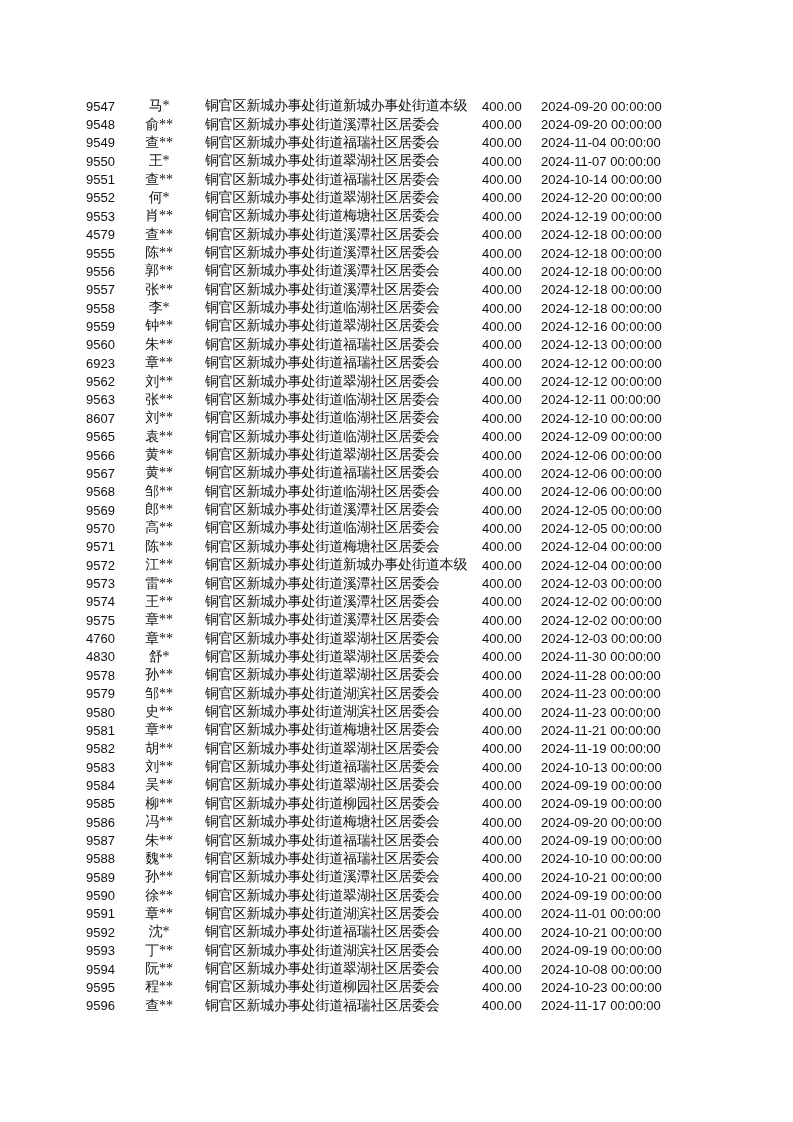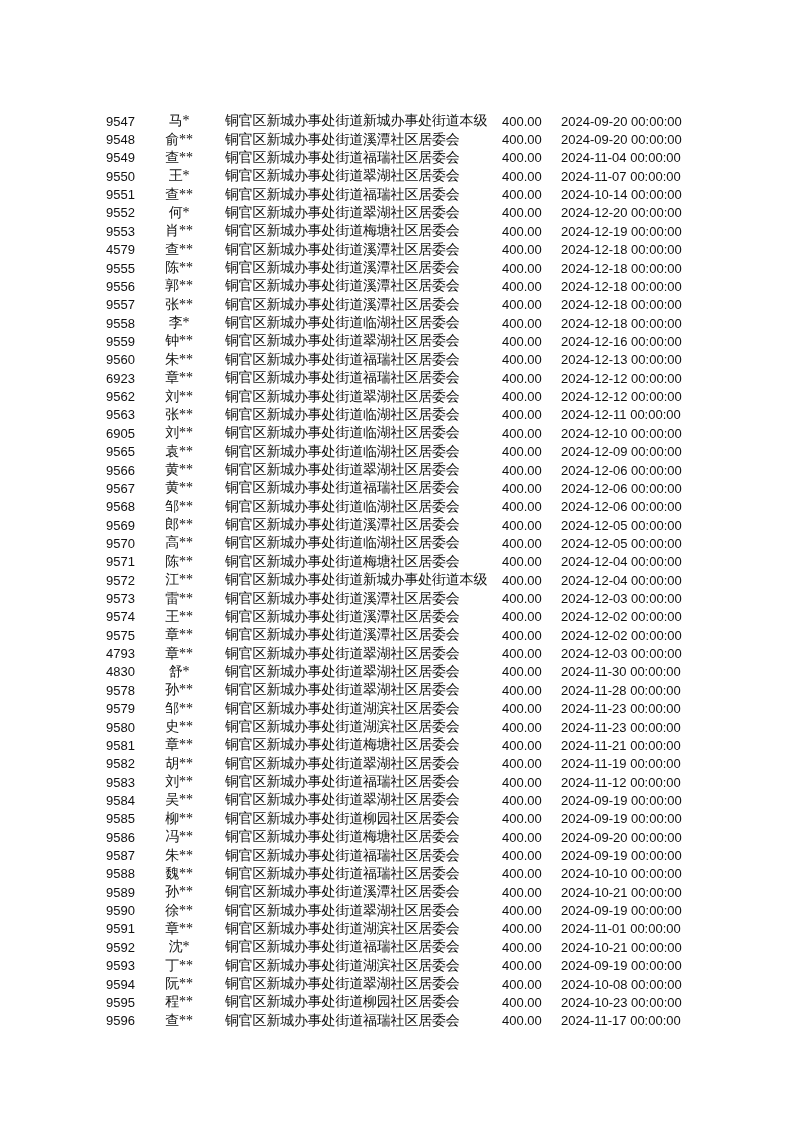--- a/index.html
+++ b/index.html
@@ -15,23 +15,22 @@
   }
   .page {
     position: absolute;
     left: 0; top: 0;
     width: 793px; height: 1122px;
     background: #ffffff;
   }
   .records {
     position: absolute;
     left: 0;
-    top: 112px;
+    top: 97px;
     width: 673px;
-    margin-left: 20px;
   }
   .row {
     height: 18.37px;
     display: grid;
     grid-template-columns: 30px 86px 280px 59px 168px;
     padding-left: 86px;
     align-items: center;
     color: #111111;
     white-space: nowrap;
   }
@@ -169,21 +168,21 @@
         <span class="cell num c-date">2024-12-12 00:00:00</span>
       </div>
       <div class="row">
         <span class="cell num c-id">9563</span>
         <span class="cell cjk c-name">张**</span>
         <span class="cell cjk c-org">铜官区新城办事处街道临湖社区居委会</span>
         <span class="cell num c-amount">400.00</span>
         <span class="cell num c-date">2024-12-11 00:00:00</span>
       </div>
       <div class="row">
-        <span class="cell num c-id">6905</span>
+        <span class="cell num c-id">8607</span>
         <span class="cell cjk c-name">刘**</span>
         <span class="cell cjk c-org">铜官区新城办事处街道临湖社区居委会</span>
         <span class="cell num c-amount">400.00</span>
         <span class="cell num c-date">2024-12-10 00:00:00</span>
       </div>
       <div class="row">
         <span class="cell num c-id">9565</span>
         <span class="cell cjk c-name">袁**</span>
         <span class="cell cjk c-org">铜官区新城办事处街道临湖社区居委会</span>
         <span class="cell num c-amount">400.00</span>
@@ -253,21 +252,21 @@
         <span class="cell num c-date">2024-12-02 00:00:00</span>
       </div>
       <div class="row">
         <span class="cell num c-id">9575</span>
         <span class="cell cjk c-name">章**</span>
         <span class="cell cjk c-org">铜官区新城办事处街道溪潭社区居委会</span>
         <span class="cell num c-amount">400.00</span>
         <span class="cell num c-date">2024-12-02 00:00:00</span>
       </div>
       <div class="row">
-        <span class="cell num c-id">4793</span>
+        <span class="cell num c-id">4760</span>
         <span class="cell cjk c-name">章**</span>
         <span class="cell cjk c-org">铜官区新城办事处街道翠湖社区居委会</span>
         <span class="cell num c-amount">400.00</span>
         <span class="cell num c-date">2024-12-03 00:00:00</span>
       </div>
       <div class="row">
         <span class="cell num c-id">4830</span>
         <span class="cell cjk c-name">舒*</span>
         <span class="cell cjk c-org">铜官区新城办事处街道翠湖社区居委会</span>
         <span class="cell num c-amount">400.00</span>
@@ -306,21 +305,21 @@
         <span class="cell cjk c-name">胡**</span>
         <span class="cell cjk c-org">铜官区新城办事处街道翠湖社区居委会</span>
         <span class="cell num c-amount">400.00</span>
         <span class="cell num c-date">2024-11-19 00:00:00</span>
       </div>
       <div class="row">
         <span class="cell num c-id">9583</span>
         <span class="cell cjk c-name">刘**</span>
         <span class="cell cjk c-org">铜官区新城办事处街道福瑞社区居委会</span>
         <span class="cell num c-amount">400.00</span>
-        <span class="cell num c-date">2024-11-12 00:00:00</span>
+        <span class="cell num c-date">2024-10-13 00:00:00</span>
       </div>
       <div class="row">
         <span class="cell num c-id">9584</span>
         <span class="cell cjk c-name">吴**</span>
         <span class="cell cjk c-org">铜官区新城办事处街道翠湖社区居委会</span>
         <span class="cell num c-amount">400.00</span>
         <span class="cell num c-date">2024-09-19 00:00:00</span>
       </div>
       <div class="row">
         <span class="cell num c-id">9585</span>

